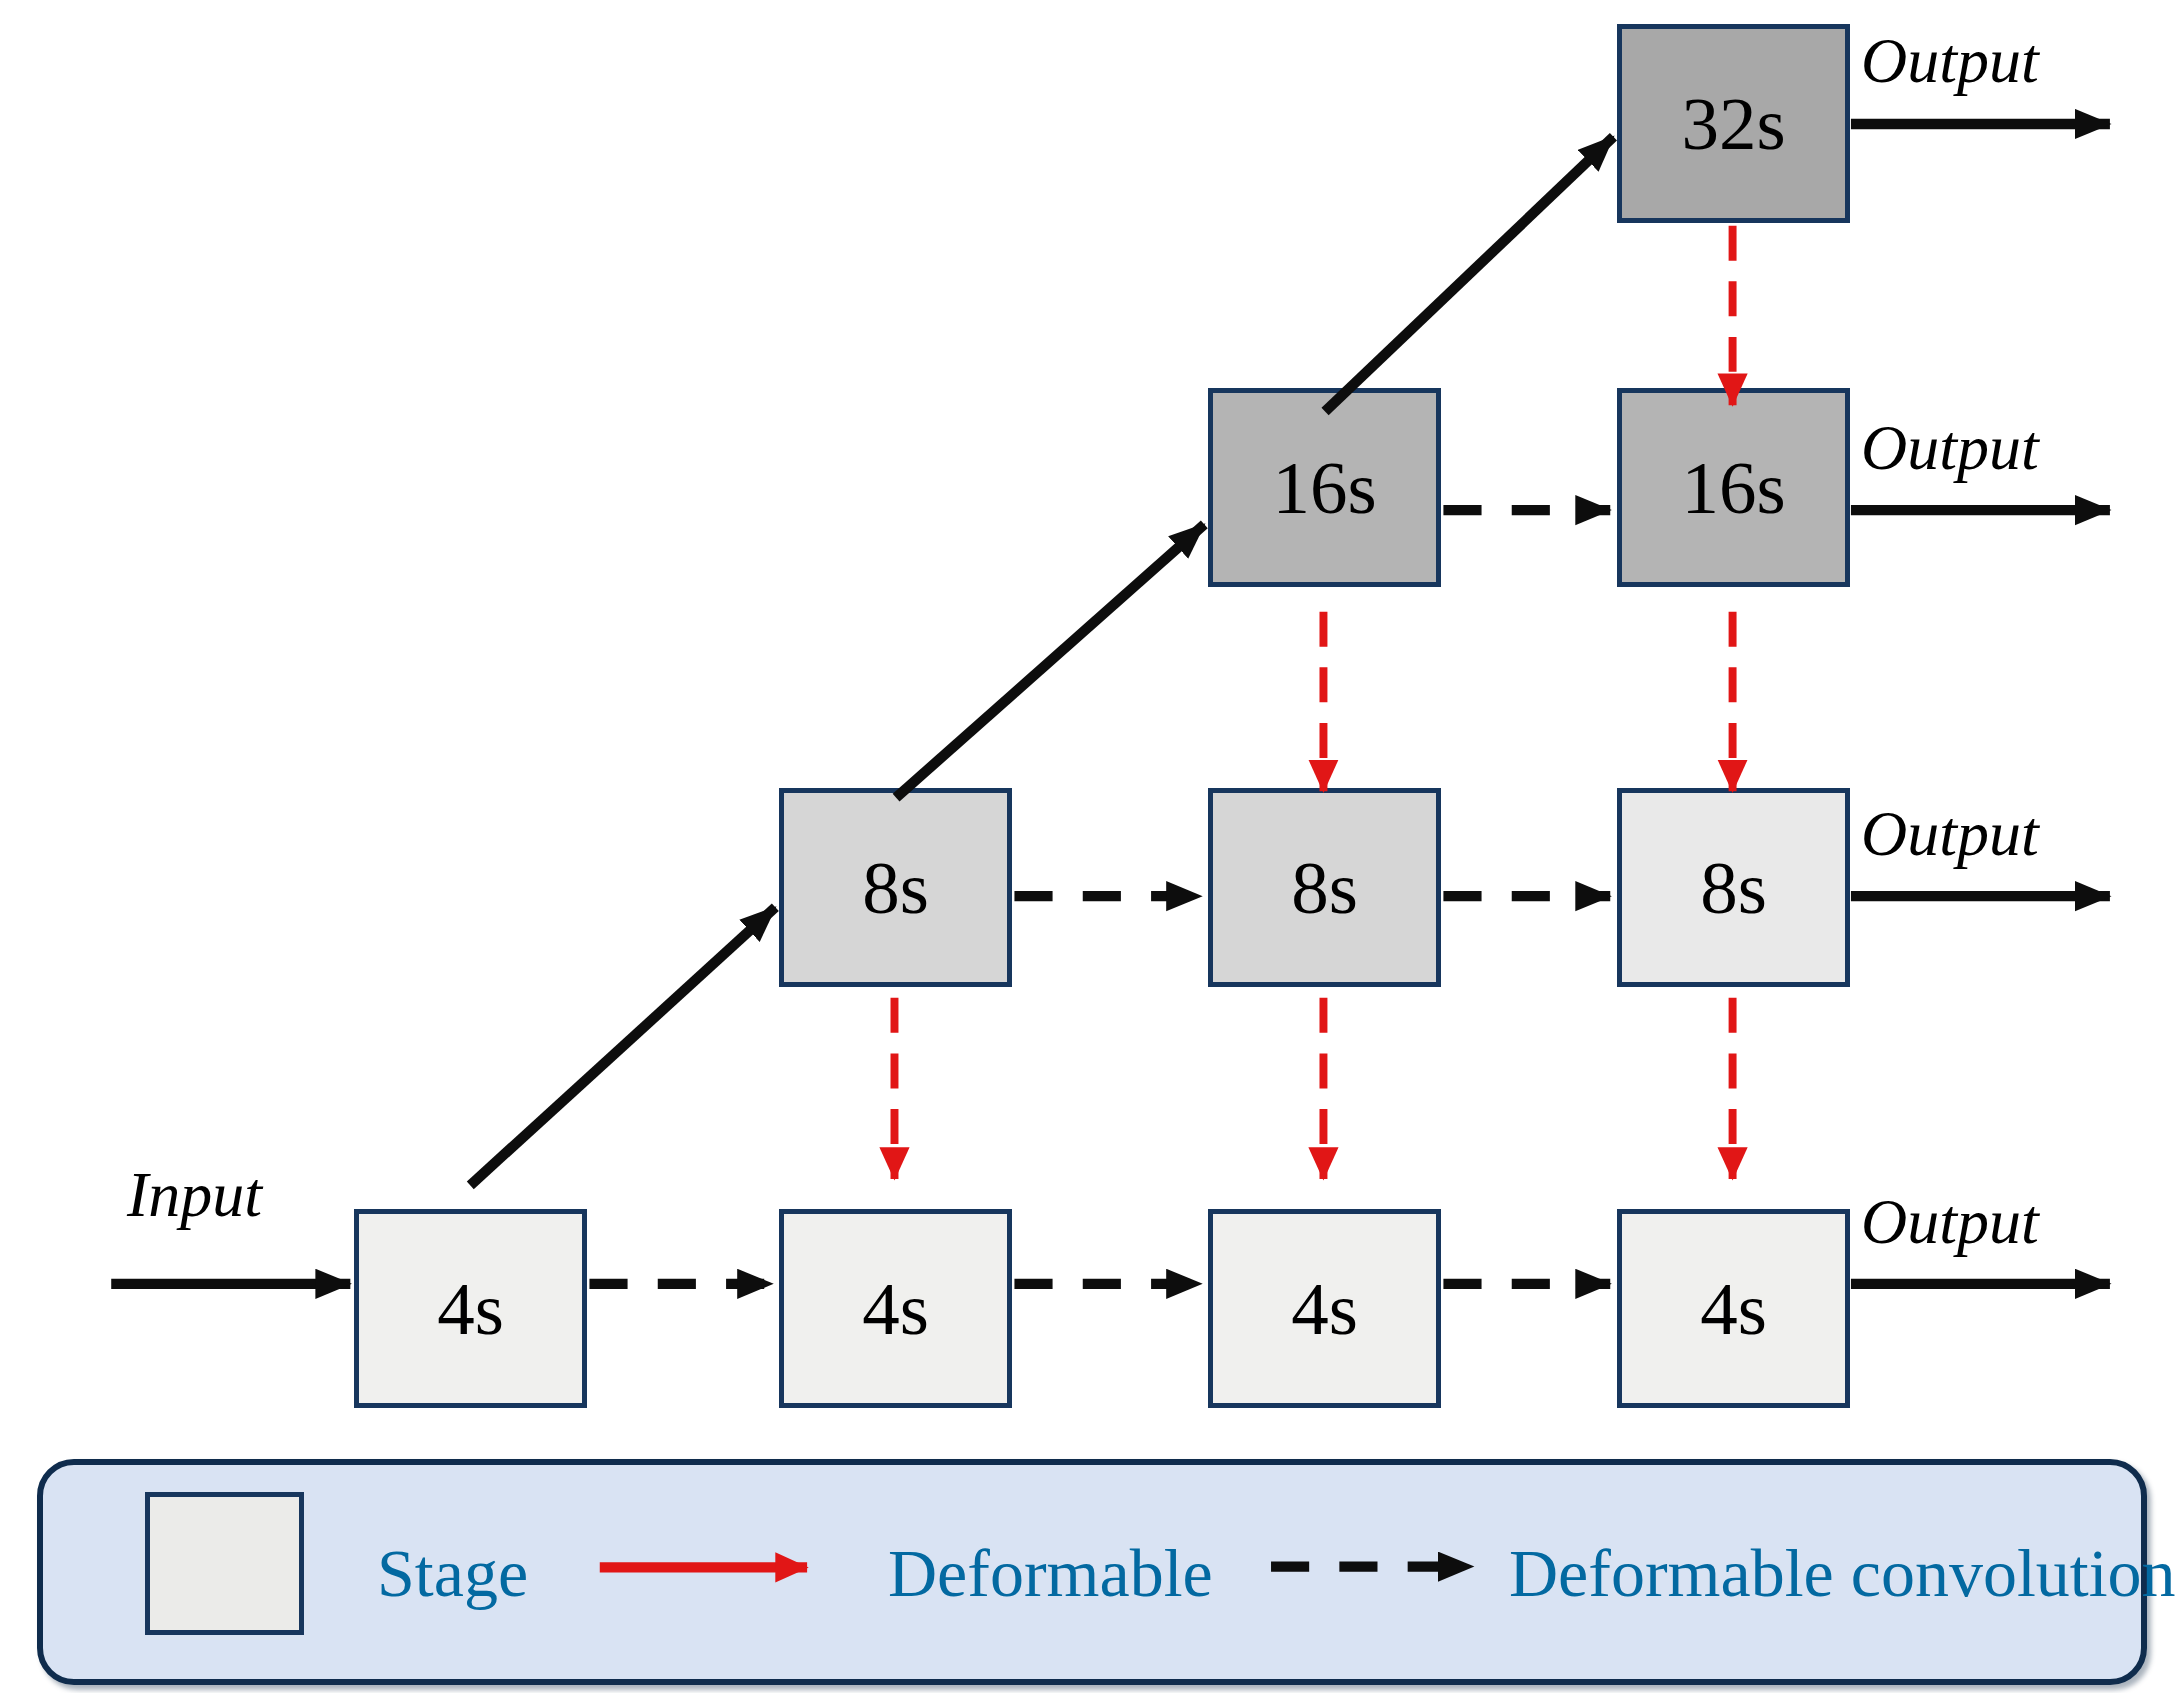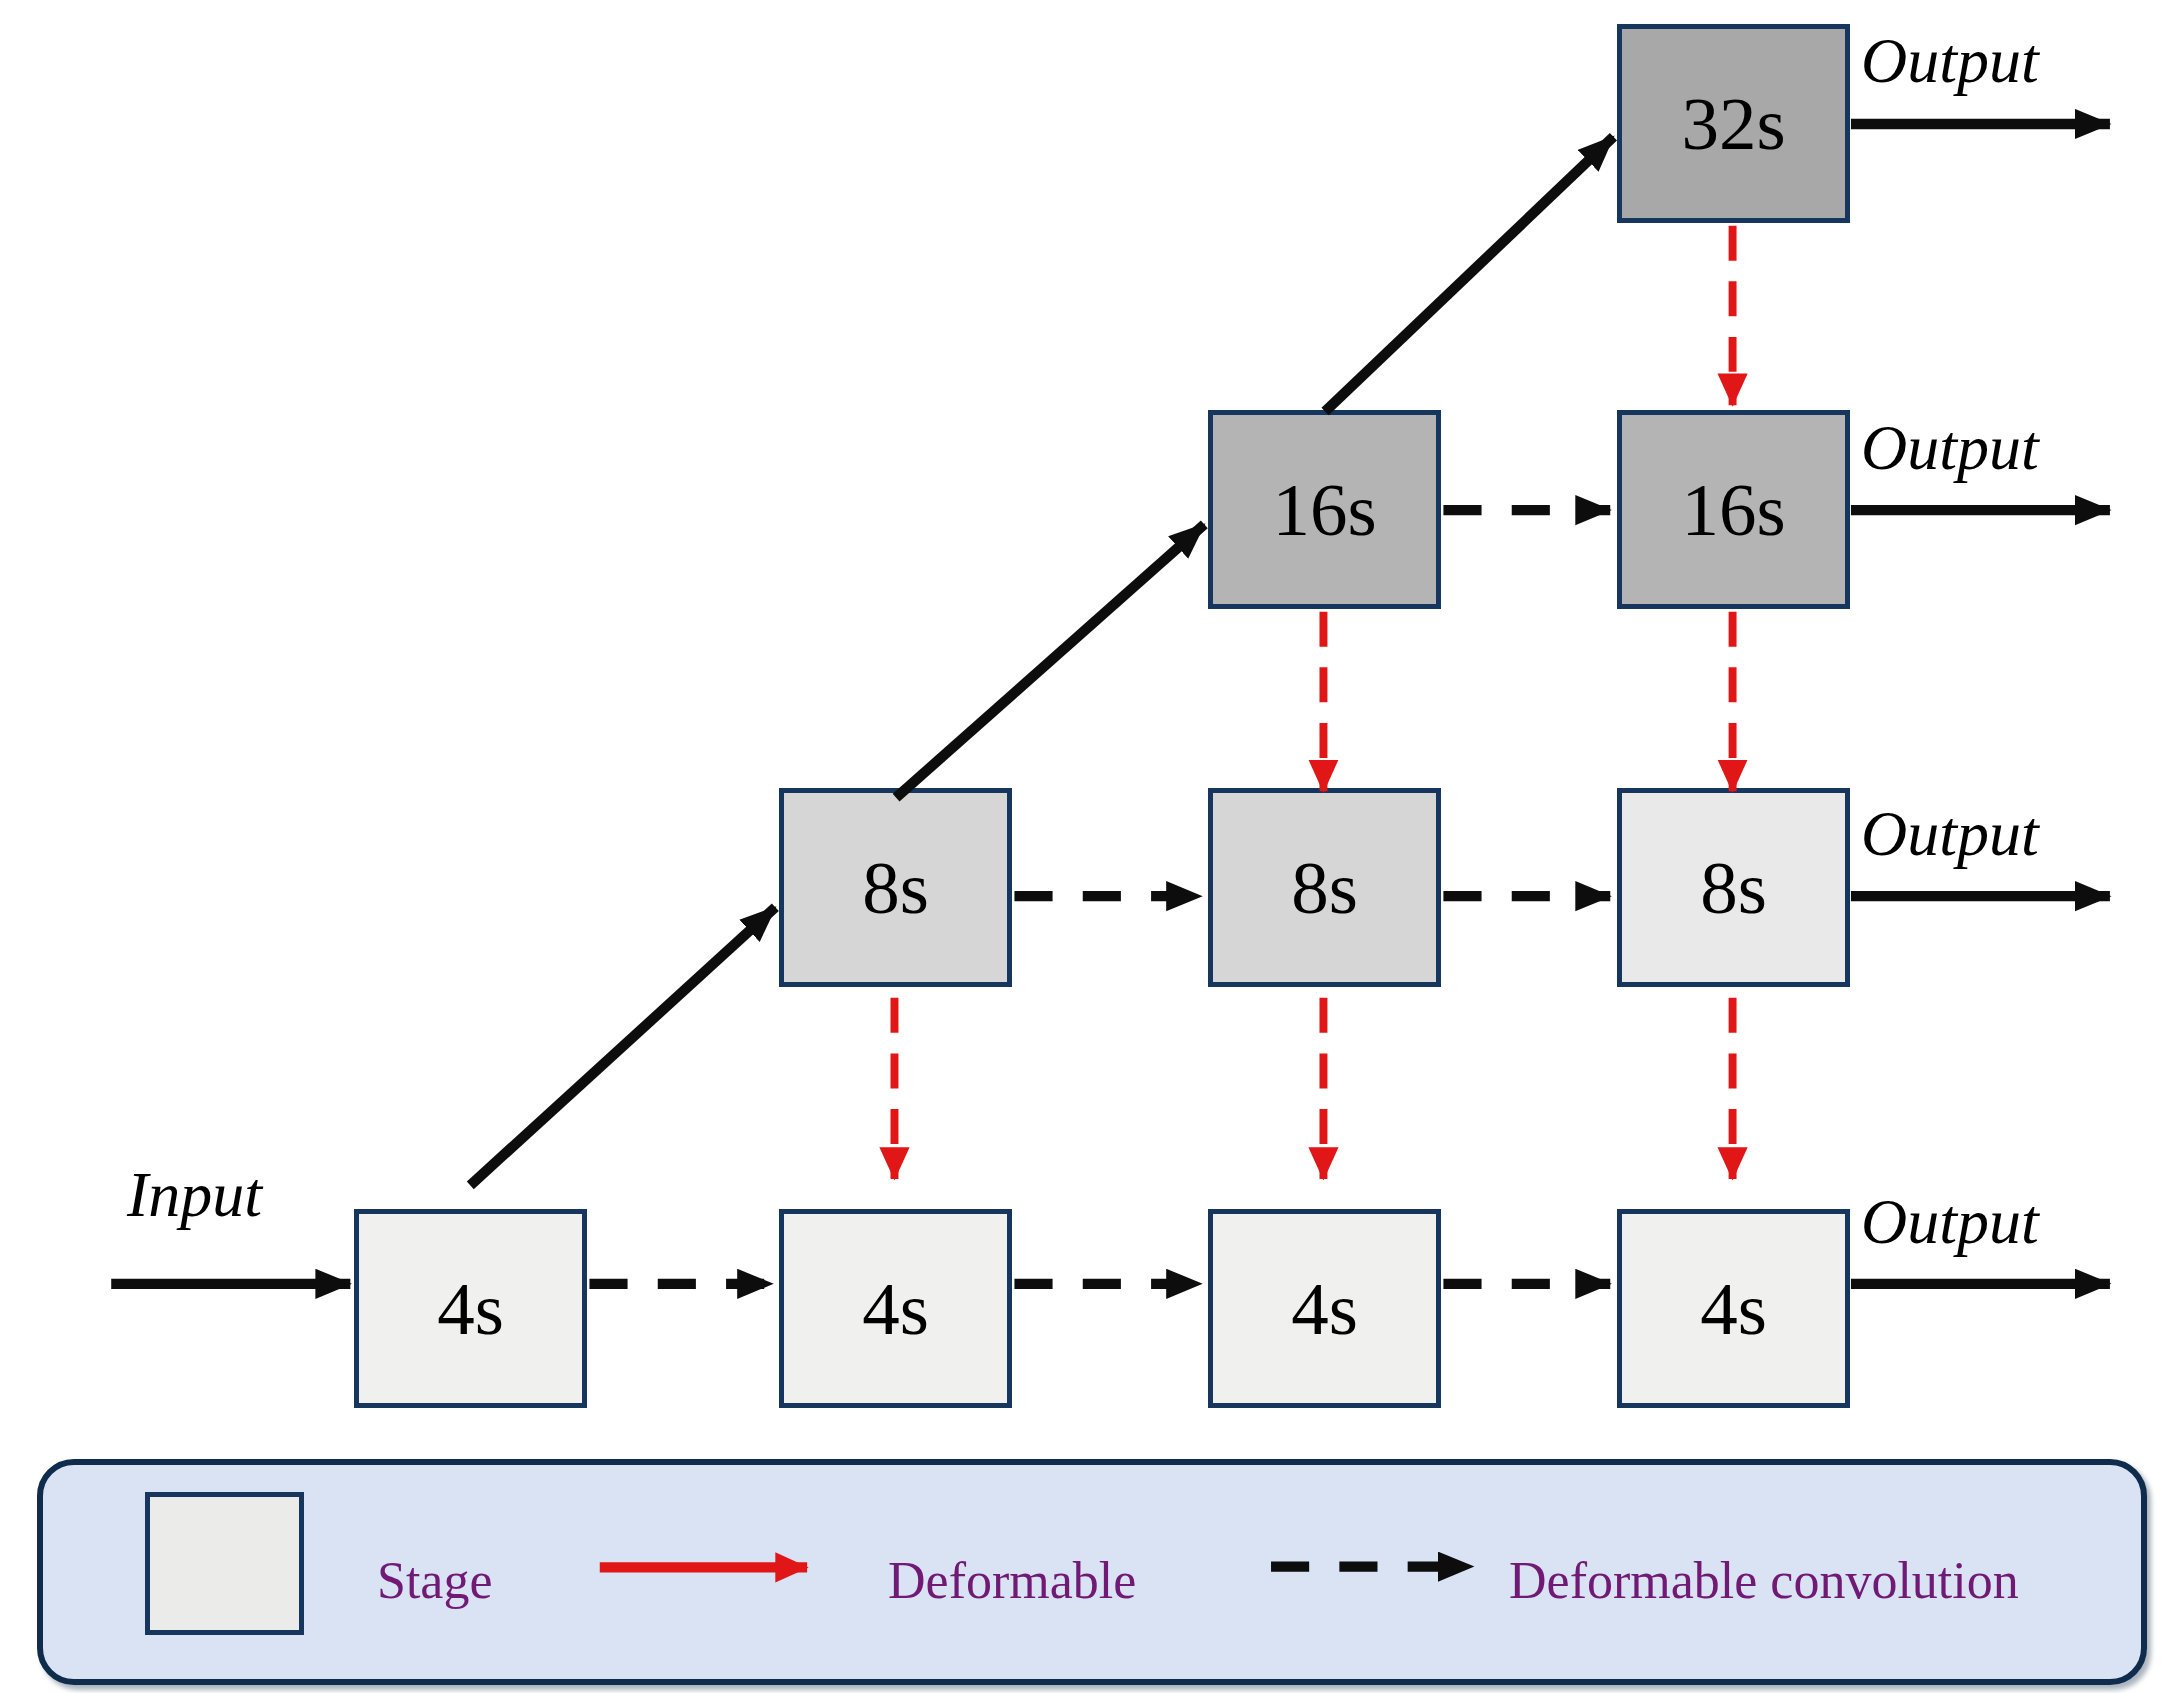--- a/index.html
+++ b/index.html
@@ -12,21 +12,21 @@
   }
   
   .stage-box{
     position:absolute;
     width:233px;height:199px;
     box-sizing:border-box;
     border:5.6px solid var(--box-border,#17365d);
     display:flex;align-items:center;justify-content:center;
     font-size:75px;color:#000;
   }
-  .r0{top:24px}.r1{top:410px}.r2{top:788px}.r3{top:1209px}
+  .r0{top:24px}.r1{top:388px}.r2{top:788px}.r3{top:1209px}
   .c0{left:354px}.c1{left:779px}.c2{left:1208px}.c3{left:1617px}
 
   
   .io-label{
     position:absolute;
     font-size:64px;line-height:1;color:#000;white-space:nowrap;font-style:italic;
   }
 
   
   #arrows{position:absolute;left:0;top:0;width:2183px;height:1693px;}
@@ -46,22 +46,22 @@
     border-radius:37px;
     box-shadow:4px 4.8px 5.6px rgba(15,40,70,.35);
   }
   #legend .swatch{
     position:absolute;left:102px;top:27px;
     width:159px;height:143px;box-sizing:border-box;
     border:5.6px solid var(--box-border,#17365d);
     background:#ebebe9;
   }
   #legend .legend-text{
-    position:absolute;top:90px;
-    font-size:52px;line-height:1;color:#701a75;white-space:nowrap;
+    position:absolute;top:74px;
+    font-size:68px;line-height:1;color:#0369a1;white-space:nowrap;
   }
   #legend .t-stage{left:334px;}
   #legend .t-upsampling{left:845px;}
   #legend .t-deformable{left:1466px;}
 </style>
 </head>
 <body>
 
 <div id="page">
 

